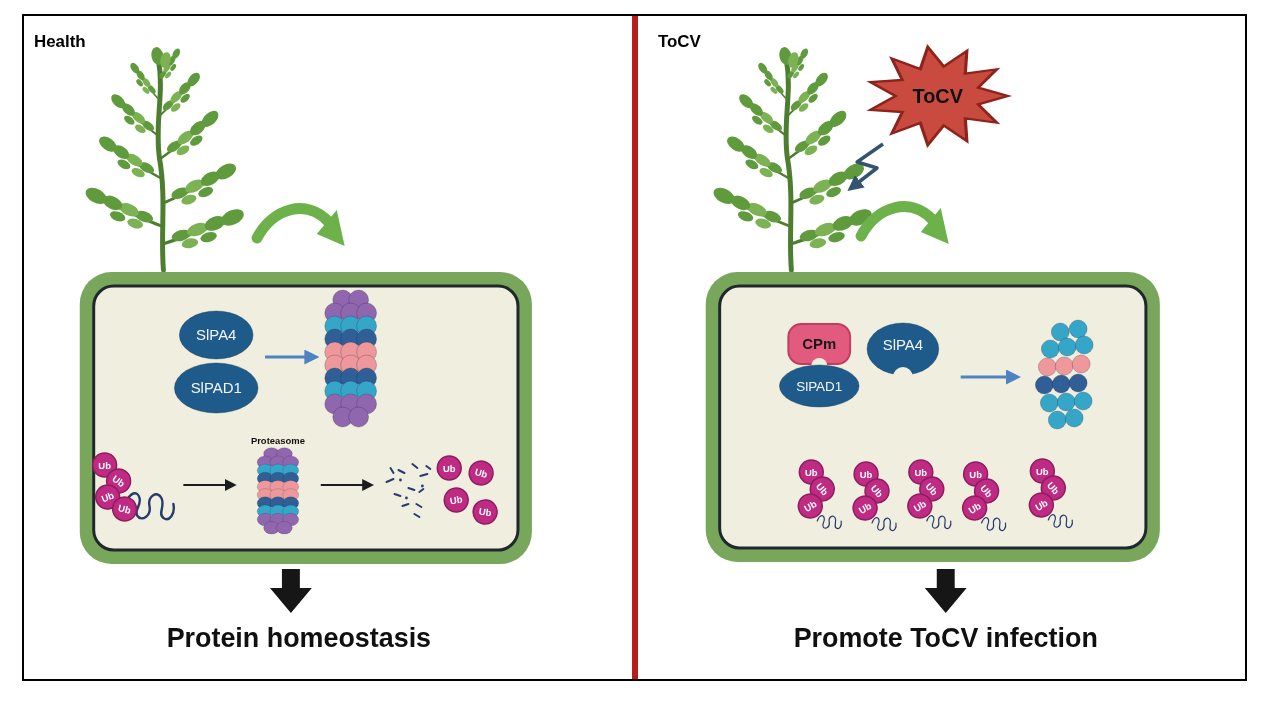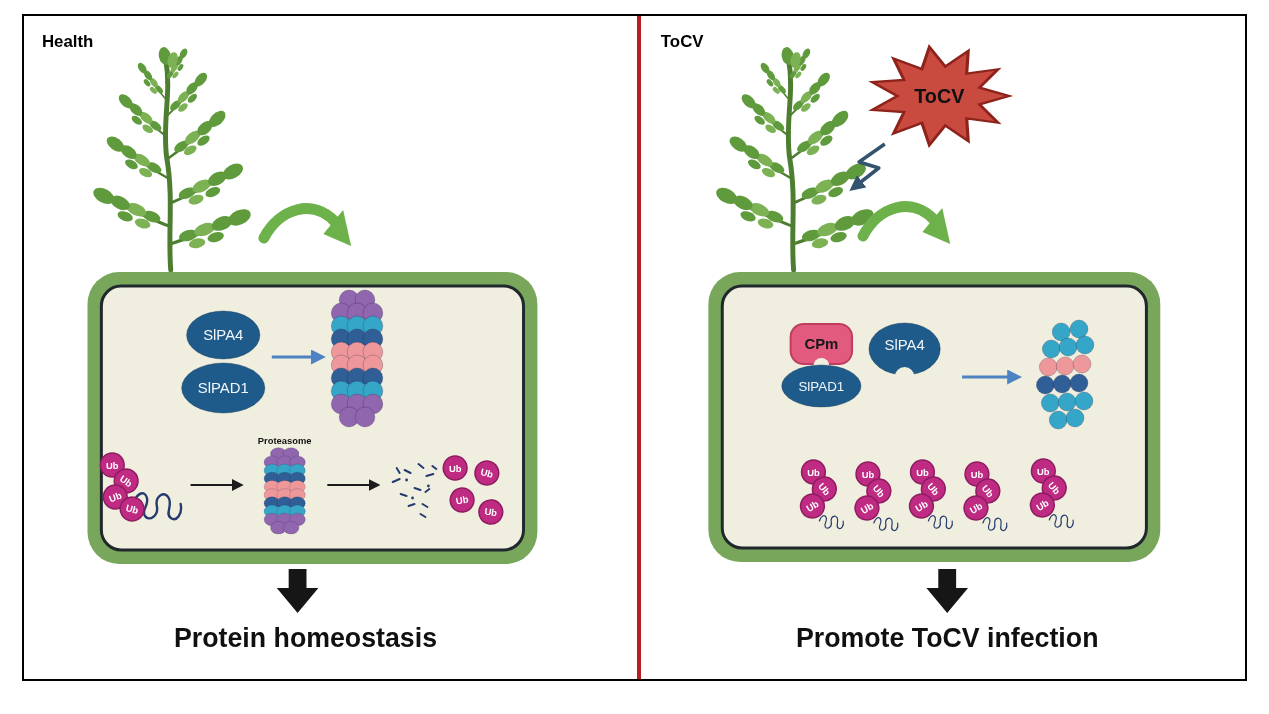--- a/index.html
+++ b/index.html
@@ -1,21 +1,21 @@
 <!DOCTYPE html>
 <html style="--cell-green: #78a65a; --cell-fill: #f0efdf; --cell-line: #20282e; --blob-blue: #1e5b8a; --cpm-pink: #e25a7d; --cpm-stroke: #c03d62; --ub-magenta: #bf2a82; --ub-stroke: #8e1c60; --virus-red: #c94a3f; --virus-stroke: #8e231b; --arrow-green: #6cb14a; --arrow-blue: #4d82c3; --stack-purple: #9066ae; --stack-teal: #35a6c8; --stack-blue: #2f5f96; --stack-salmon: #ee989b; --protein-navy: #253a6e; --plant-stem: #4d7d2e; --plant-leaf: #5f9b3d; --plant-leaf2: #7cb254; --bolt-slate: #33536e;"><head>
 <meta charset="utf-8">
 <style>
   html,body { margin:0; padding:0; background:#fff; }
   .stage { position:relative; width:1269px; height:714px; background:#fff;
            font-family:"Liberation Sans", sans-serif; overflow:hidden; }
   .figure { position:absolute; left:22px; top:14px; width:1225px; height:667px;
-            border:2px solid #000; display:flex; box-sizing:border-box; background:#fff;padding-left:8px; }
+            border:2px solid #000; display:flex; box-sizing:border-box; background:#fff; }
   .panel { position:relative; flex:1 1 0; height:100%; box-sizing:border-box; }
-  .panel-right { border-left:4px solid #b91c1c; }
+  .panel-right { border-left:6px solid #b91c1c; }
   .panel-svg { position:absolute; left:0; top:0; width:100%; height:100%; display:block; }
 
   
   text { font-family:"Liberation Sans", sans-serif; }
   .t-title   { font-size:17px; font-weight:bold; fill:#000; }
   .t-caption { font-size:27px; font-weight:bold; fill:#101010; text-anchor:middle; }
   .t-blob    { font-size:15px; fill:#f2f6fa; text-anchor:middle; }
   .t-blob-sm { font-size:13.5px; fill:#f2f6fa; text-anchor:middle; }
   .t-cpm     { font-size:15px; font-weight:600; fill:#17181a; text-anchor:middle; }
   .t-star    { font-size:20px; font-weight:bold; fill:#101010; text-anchor:middle; }

